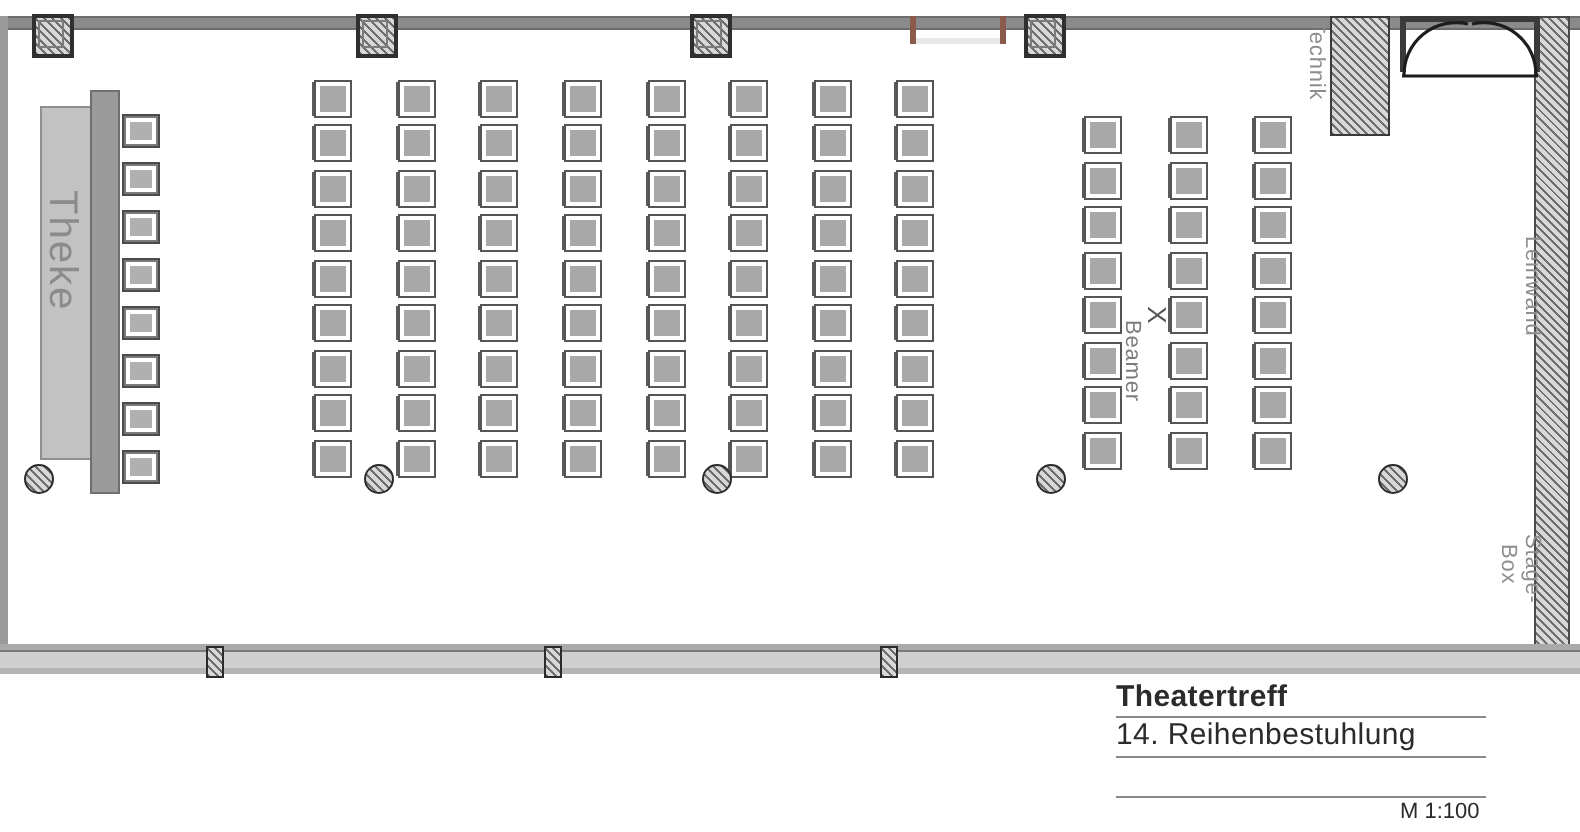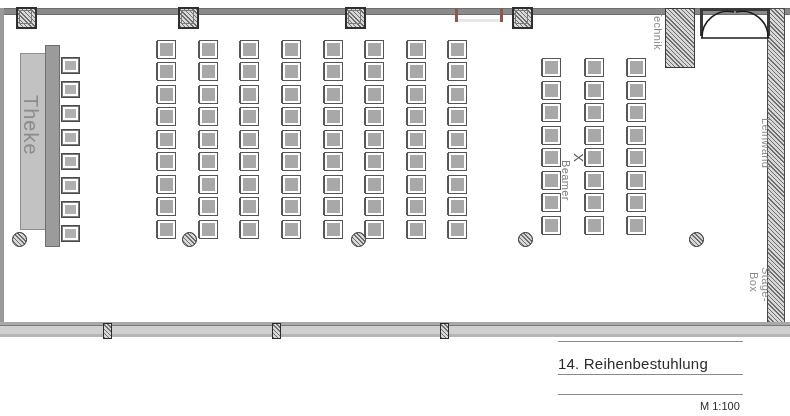--- a/index.html
+++ b/index.html
@@ -638,20 +638,21 @@
 
   <div id="round-columns">
       <div class="abs col-round hatch" style="left: 12px; top: 232px;"></div>
       <div class="abs col-round hatch" style="left: 182px; top: 232px;"></div>
       <div class="abs col-round hatch" style="left: 351px; top: 232px;"></div>
       <div class="abs col-round hatch" style="left: 518px; top: 232px;"></div>
       <div class="abs col-round hatch" style="left: 689px; top: 232px;"></div>
     </div>
 
   <div class="abs title-wrap">
+    <div class="t1">Theatertreff</div>
     <div class="rule" style="margin-top:1px;"></div>
-    <div class="t2" style="margin-top:13px;">14. Reihenbestuhlung</div>
+    <div class="t2" style="margin-top:0;">14. Reihenbestuhlung</div>
     <div class="rule" style="margin-top:2px;"></div>
     <div class="rule" style="margin-top:19px;"></div>
   </div>
   <div class="abs scale">M 1:100</div>
 
 </div>
 
 </body></html>

